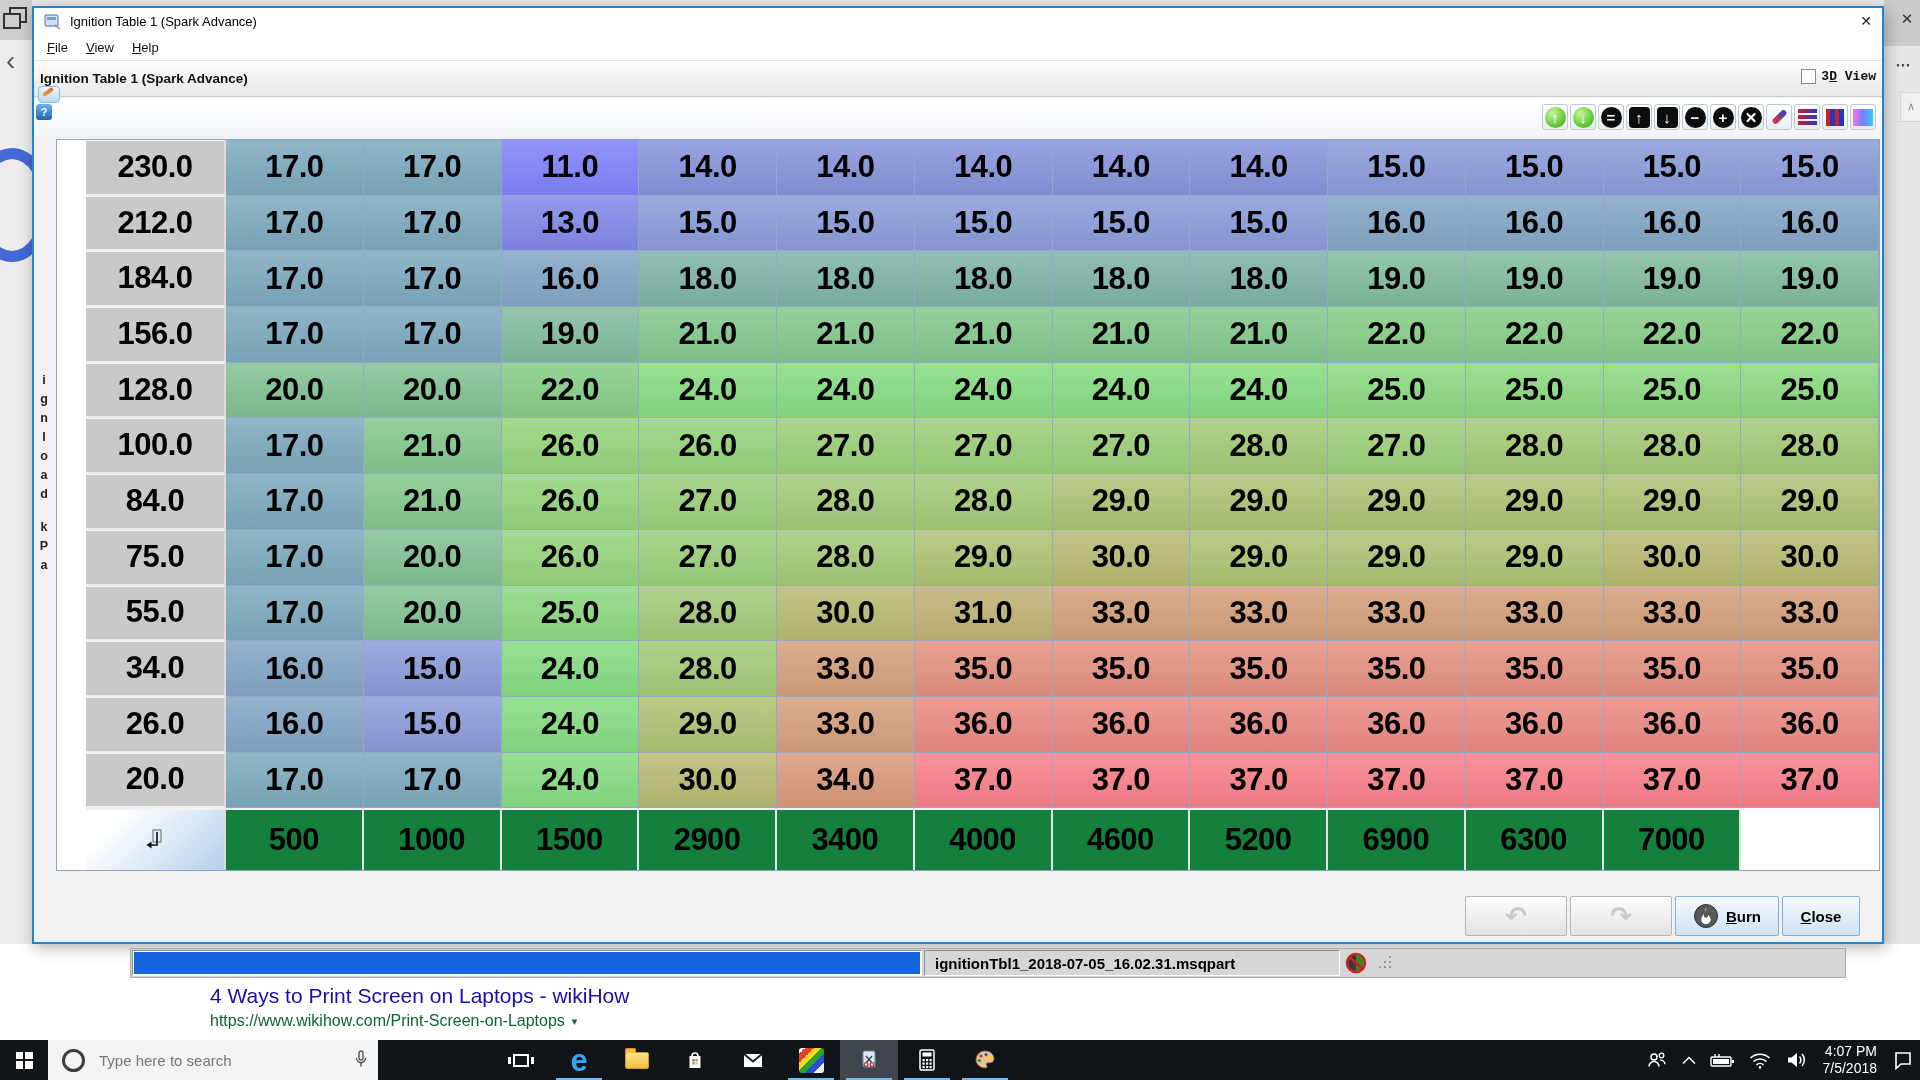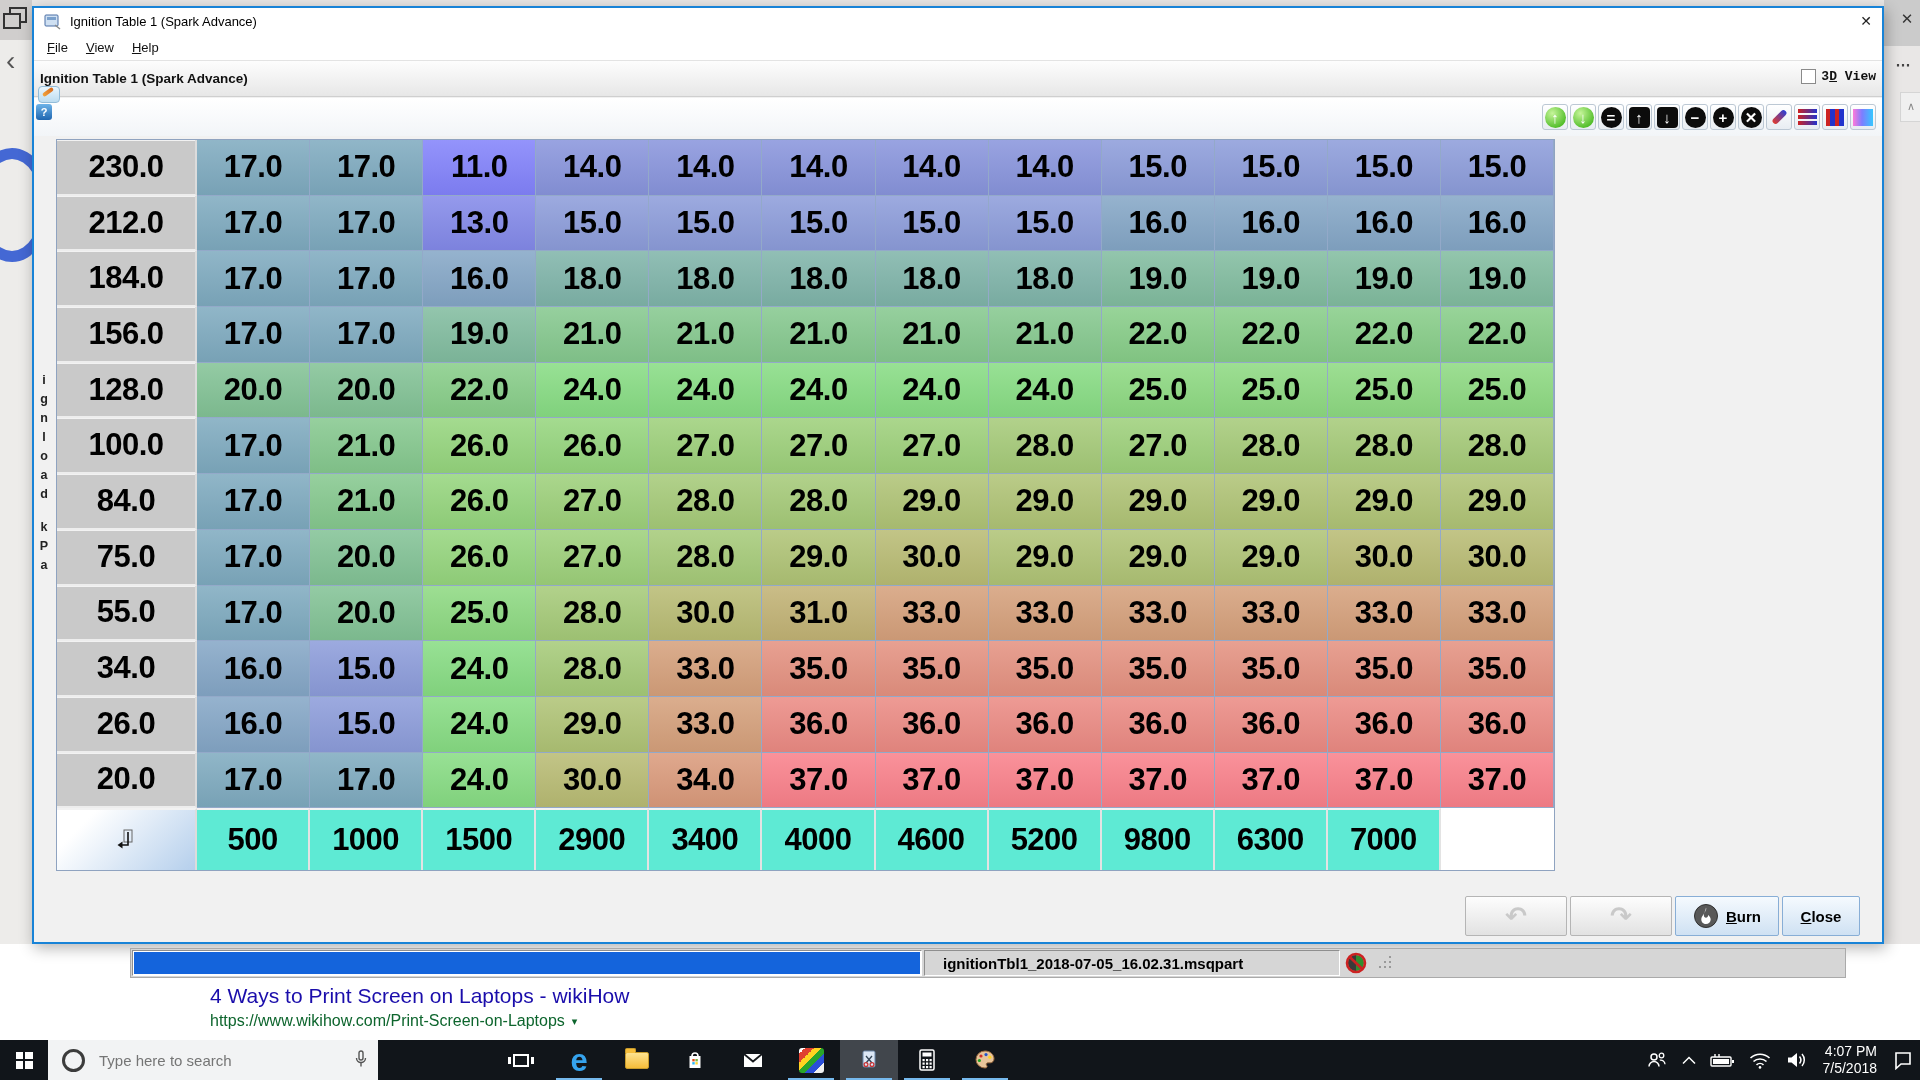--- a/index.html
+++ b/index.html
@@ -48,43 +48,43 @@
   .swatch{width:20px;height:17px;background:linear-gradient(90deg,#ff7ad9,#7d7dff 45%,#35c7ff);}
 
   .bubble-icon{left:4px;top:78px;width:20px;height:15px;background:linear-gradient(#eaf6fd,#bcdcf0);border:1px solid #93bcd8;border-radius:4px;}
   .bubble-icon::after{content:"";position:absolute;left:3px;top:3px;width:12px;height:4px;border-radius:2px;background:linear-gradient(90deg,#f2a43c,#d86a1f);transform:rotate(-35deg);}
   .help-icon{left:2px;top:96px;width:16px;height:16px;border-radius:3px;background:linear-gradient(#6db3e8,#1f66b0);color:#fff;font-size:11px;font-weight:700;text-align:center;line-height:16px;}
 
   
   .yaxis{left:0;top:131px;width:20px;height:668px;display:flex;flex-direction:column;align-items:center;justify-content:center;}
   .yaxis span{font-size:12.5px;font-weight:700;color:#222;line-height:19px;}
   .yaxis .sp{height:14px;}
-  .grid{left:22px;top:131px;width:1499px;display:grid;grid-template-columns:140px repeat(12,1fr);grid-template-rows:repeat(12,55.7px) 62px;border:1px solid #8fa3c0;box-sizing:border-box;background:#fff;}
+  .grid{left:22px;top:131px;width:1824px;display:grid;grid-template-columns:140px repeat(12,1fr);grid-template-rows:repeat(12,55.7px) 62px;border:1px solid #8fa3c0;box-sizing:border-box;background:#fff;padding-left:29px;}
   .cell{display:flex;align-items:center;justify-content:center;font-size:31px;font-weight:700;color:#000;letter-spacing:-0.5px;border-right:1px solid #93a9c9;border-bottom:1px solid #93a9c9;background-image:linear-gradient(rgba(255,255,255,.14),rgba(0,0,0,.05));}
   .rowhdr{display:flex;align-items:center;justify-content:center;font-size:31px;font-weight:700;color:#000;background:#c9c9c9;border-bottom:2px solid #ededed;border-right:2px solid #dcdcdc;box-shadow:inset 0 1px 0 #f2f2f2;letter-spacing:-0.5px;}
-  .colhdr{display:flex;align-items:center;justify-content:center;font-size:31px;font-weight:700;color:#000;background:#5eead4;border-top:2px solid #f2f2f2;border-right:2px solid #e3e3e3;letter-spacing:-0.5px;}
+  .colhdr{display:flex;align-items:center;justify-content:center;font-size:31px;font-weight:700;color:#000;background:#15803d;border-top:2px solid #f2f2f2;border-right:2px solid #e3e3e3;letter-spacing:-0.5px;}
   .corner{background:linear-gradient(135deg,#ffffff 20%,#b5cfec);border-top:2px solid #f2f2f2;border-right:2px solid #dcdcdc;display:flex;align-items:center;justify-content:center;}
   .rpm-label{left:22px;top:868px;width:1824px;text-align:center;font-size:14px;color:#000;}
 
   
   .btnbar{left:0;top:884px;width:100%;height:48px;display:flex;justify-content:flex-end;align-items:center;padding-right:22px;box-sizing:border-box;background:#f1f1f1;}
   .dbtn{height:40px;margin-left:3px;border:1px solid #b5b5b5;border-radius:2px;background:linear-gradient(#fdfdfd,#e2e2e2);display:flex;align-items:center;justify-content:center;box-sizing:border-box;}
   .dbtn.gray{width:102px;color:#c9c9c9;font-size:26px;font-weight:700;font-family:"DejaVu Sans",sans-serif;}
   .dbtn.blue{border:1px solid #88aed6;background:linear-gradient(#f5fafe,#cfe1f3);font-size:15px;font-weight:700;color:#000;}
   .dbtn.burn{width:104px;}
   .dbtn.close{width:78px;}
   .burn-flame{margin-right:7px;width:26px;height:26px;}
 
   
   .statusbar{left:130px;top:948px;width:1716px;height:30px;background:#d6d6d6;border:1px solid #aaa;box-sizing:border-box;display:flex;align-items:stretch;}
   .seg{border:1px solid;border-color:#8e8e8e #ffffff #ffffff #8e8e8e;margin:1px;display:flex;align-items:center;box-sizing:border-box;}
   .seg1{width:434px;padding-left:6px;font-size:15px;font-weight:700;color:#000;background:#d6d6d6;}
   .seg2{width:790px;background:#fff;position:relative;}
   .seg2 .fill{position:absolute;left:1px;top:1px;bottom:1px;background:#1464dc;}
-  .seg3{width:416px;padding-left:18px;font-size:15px;font-weight:700;color:#000;background:#d6d6d6;}
+  .seg3{width:416px;padding-left:10px;font-size:15px;font-weight:700;color:#000;background:#d6d6d6;}
   .status-icon{margin:2px 2px 2px 4px;display:flex;align-items:center;}
   .grip{margin-left:8px;align-self:center;width:14px;height:14px;
         background:radial-gradient(circle 1.5px at 3px 11px,#999 95%,transparent),radial-gradient(circle 1.5px at 8px 11px,#999 95%,transparent),radial-gradient(circle 1.5px at 13px 11px,#999 95%,transparent),radial-gradient(circle 1.5px at 8px 6px,#999 95%,transparent),radial-gradient(circle 1.5px at 13px 6px,#999 95%,transparent),radial-gradient(circle 1.5px at 13px 1px,#999 95%,transparent);}
 
   
   .sr-title{left:210px;top:984px;font-size:21px;color:#1a0dab;}
   .sr-url{left:210px;top:1012px;font-size:16px;color:#0d652d;display:flex;align-items:center;}
   .sr-url .caret{margin-left:7px;font-size:11px;color:#0d652d;}
 
   
@@ -377,21 +377,21 @@
         </svg>
       </div>
       <div class="colhdr">500</div>
       <div class="colhdr">1000</div>
       <div class="colhdr">1500</div>
       <div class="colhdr">2900</div>
       <div class="colhdr">3400</div>
       <div class="colhdr">4000</div>
       <div class="colhdr">4600</div>
       <div class="colhdr">5200</div>
-      <div class="colhdr">9800</div>
+      <div class="colhdr">6900</div>
       <div class="colhdr">6300</div>
       <div class="colhdr">7000</div>
     </div>
 
   <div class="abs btnbar">
     <div class="dbtn gray">
         <span>↶</span>
       </div>
     <div class="dbtn gray">
         <span>↷</span>

